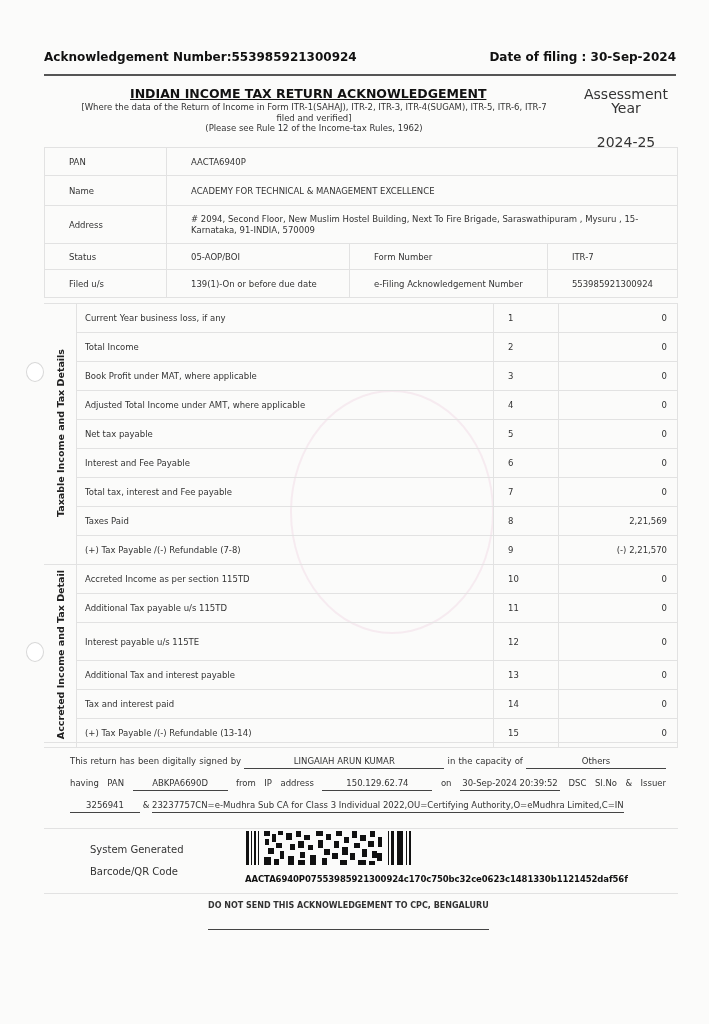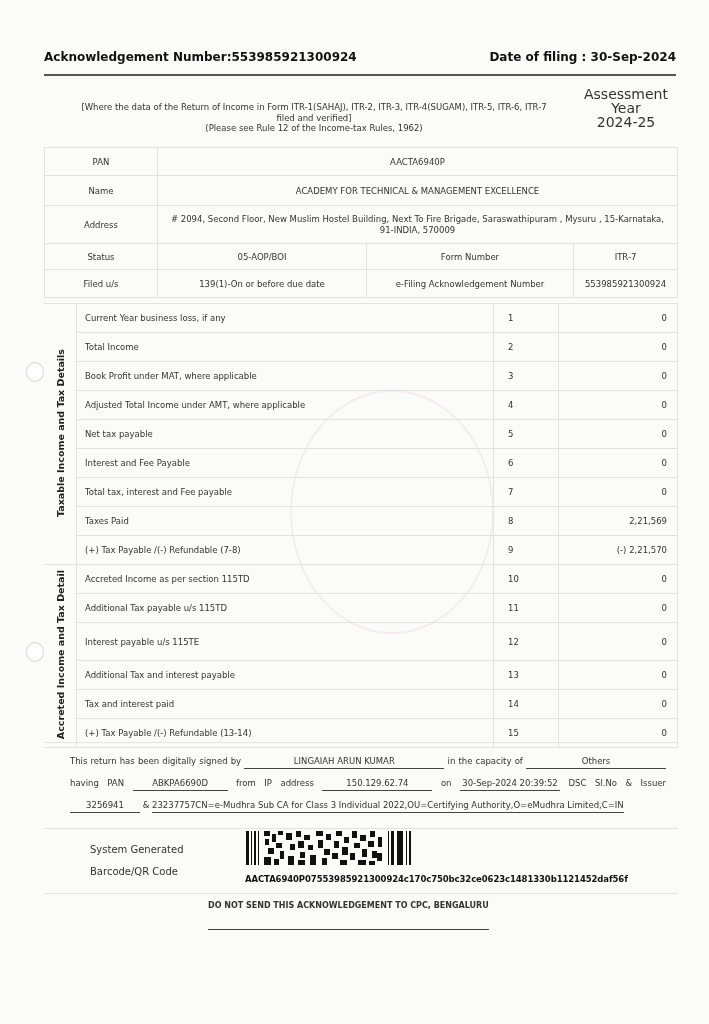--- a/index.html
+++ b/index.html
@@ -7,24 +7,24 @@
     width: 709px; height: 1024px; background: #fbfbfa; position: relative;
     font-family: "DejaVu Sans", sans-serif; color: #2a2a2a; overflow: hidden;
   }
   .hole { position: absolute; width: 16px; height: 18px; border: 1px solid #d8d8d8; border-radius: 50%; background: #fff; left: 26px; }
   .topbar { position: absolute; left: 44px; top: 50px; width: 632px; display: flex; justify-content: space-between; font-weight: bold; font-size: 12px; color: #111; }
   .topline { position: absolute; left: 44px; top: 74px; width: 632px; border-top: 2px solid #555; }
   .hdr { position: absolute; left: 44px; top: 80px; width: 634px; height: 66px; }
   .hdr .title { position: absolute; left: 86px; top: 6px; font-weight: bold; font-size: 12.5px; text-decoration: underline; color: #111; }
   .hdr .sub { position: absolute; left: 0; top: 22px; width: 540px; text-align: center; font-size: 8.5px; line-height: 10.5px; color: #333; }
   .hdr .ay { position: absolute; left: 540px; top: 7px; width: 84px; text-align: center; font-size: 14px; line-height: 14px; color: #333; }
-  .hdr .ay .yr { margin-top: 0; display: block; }
+  .hdr .ay .yr { margin-top: 20px; display: block; }
   table { border-collapse: collapse; }
   .info { position: absolute; left: 44px; top: 147px; width: 634px; font-size: 8.5px; color: #333; }
-  .info td { border: 1px solid #e2e2e2; padding: 0 8px; text-align: center; }
+  .info td { border: 1px solid #e2e2e2; padding: 0 24px; }
   .tax { position: absolute; left: 44px; top: 303px; width: 634px; font-size: 8.5px; color: #333; }
   .tax td { border: 1px solid #e2e2e2; padding: 0 8px; height: 28px; }
   .tax td.num { width: 42px; text-align: left; padding-left: 14px; }
   .tax td.val { width: 100px; text-align: right; padding-right: 10px; }
   .vlabel { writing-mode: vertical-rl; transform: rotate(180deg); font-weight: bold; font-size: 9.5px; color: #222; white-space: nowrap; }
   .tax td.side { width: 32px; padding: 0; text-align: center; border-left: none; }
   .sign { position: absolute; left: 70px; top: 750px; width: 596px; font-size: 8.5px; line-height: 22px; color: #333; text-align: justify; }
   .sign .u { display: inline-block; border-bottom: 1px solid #444; text-align: center; line-height: 14px; }
   .sep { position: absolute; left: 44px; width: 634px; border-top: 1px solid #e2e2e2; }
   .bc-label { position: absolute; left: 90px; font-size: 10px; color: #333; }
@@ -40,20 +40,21 @@
 <div class="hole" style="top:642px;"></div>
 <div class="stamp"></div>
 
 <div class="topbar">
   <span>Acknowledgement Number:553985921300924</span>
   <span>Date of filing : 30-Sep-2024</span>
 </div>
 <div class="topline"></div>
 
 <div class="hdr">
+  <div class="title">INDIAN INCOME TAX RETURN ACKNOWLEDGEMENT</div>
   <div class="sub">
     <div>[Where the data of the Return of Income in Form ITR-1(SAHAJ), ITR-2, ITR-3, ITR-4(SUGAM), ITR-5, ITR-6, ITR-7</div>
     <div>filed and verified]</div>
     <div>(Please see Rule 12 of the Income-tax Rules, 1962)</div>
   </div>
   <div class="ay">
     <span>Assessment Year</span>
     <span class="yr">2024-25</span>
   </div>
 </div>

